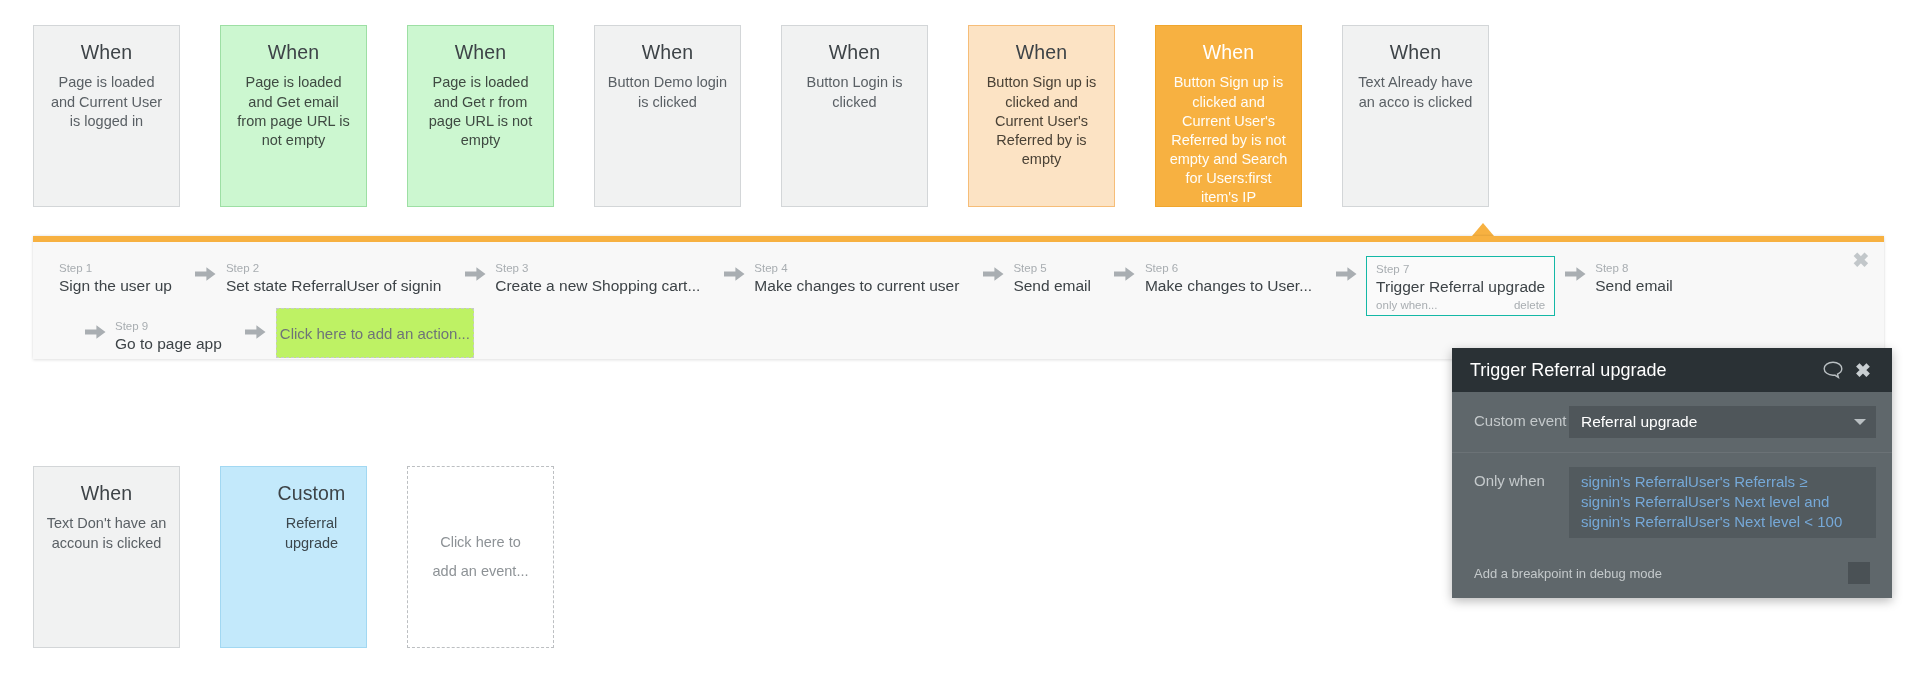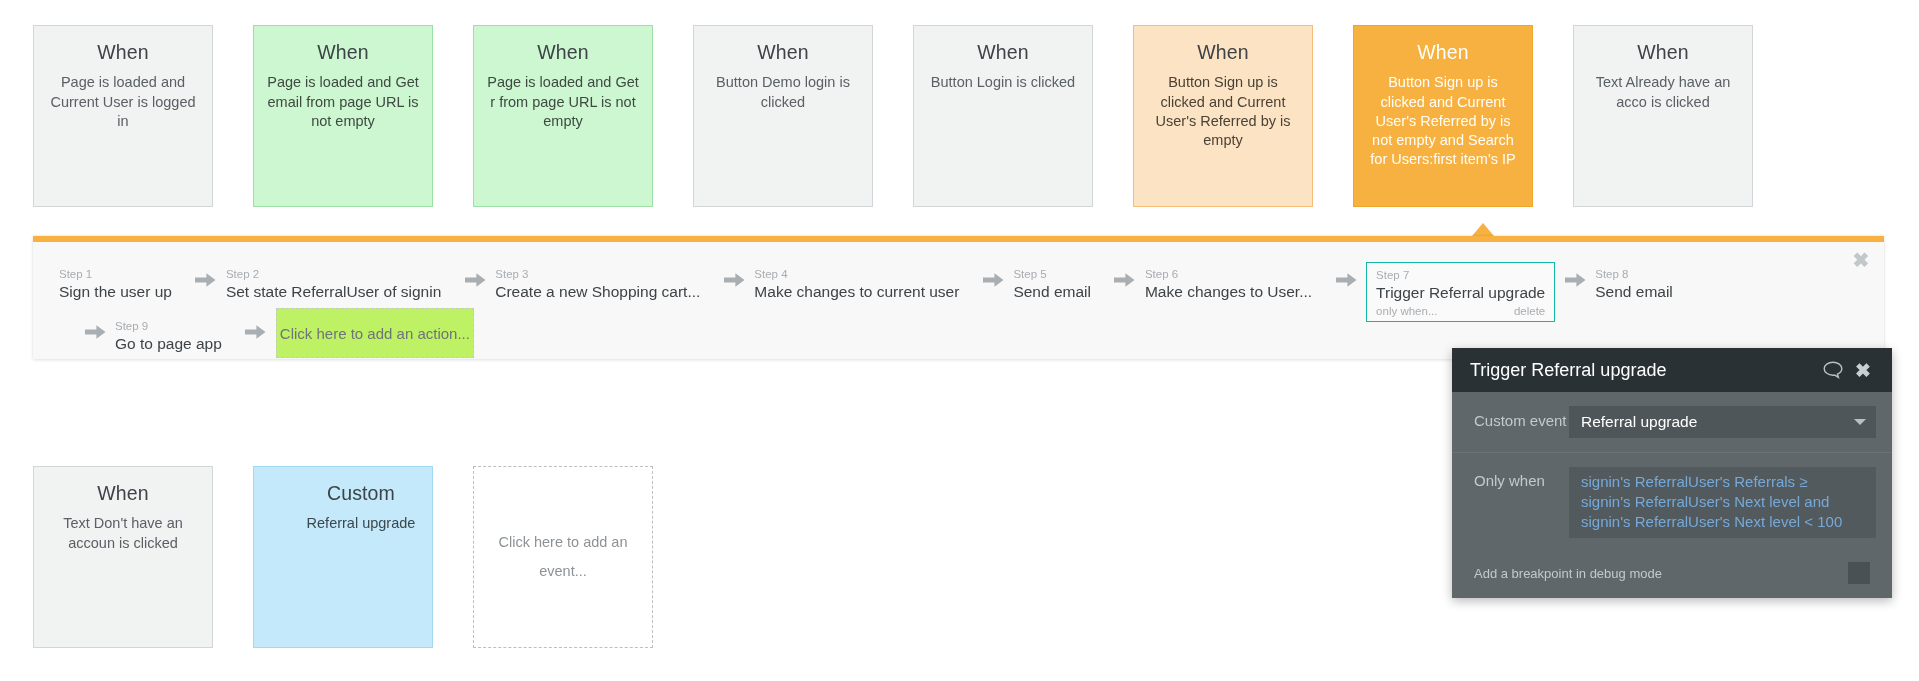--- a/index.html
+++ b/index.html
@@ -21,21 +21,21 @@
   
   .event-row {
     position: absolute;
     display: flex;
     gap: 0;
   }
   #event-row-top { left: 33px; top: 25px; }
   #event-row-bottom { left: 33px; top: 466px; }
 
   .event-card {
-    width: 180px;
+    width: 147px;
     height: 182px;
     margin-right: 40px;
     padding: 14px 12px 10px 12px;
     background: #f1f2f2;
     border: 1px solid #d3d6d8;
     text-align: center;
     font-size: 14.5px;
     line-height: 1.28;
     color: #3d4347;
     overflow: hidden;
@@ -136,21 +136,21 @@
     font-size: 21px;
     cursor: pointer;
   }
   #collapse-handle svg { display: block; }
 
   .steps-line {
     position: absolute;
     display: flex;
     align-items: flex-start;
   }
-  #steps-line-1 { left: 26px; top: 20px; }
+  #steps-line-1 { left: 26px; top: 14px; }
   #steps-line-2 { left: 42px; top: 72px; }
 
   .step {
     position: relative;
     padding: 0 0 0 0;
     margin-right: 0;
     min-width: 0;
   }
   .step-num {
     display: block;

